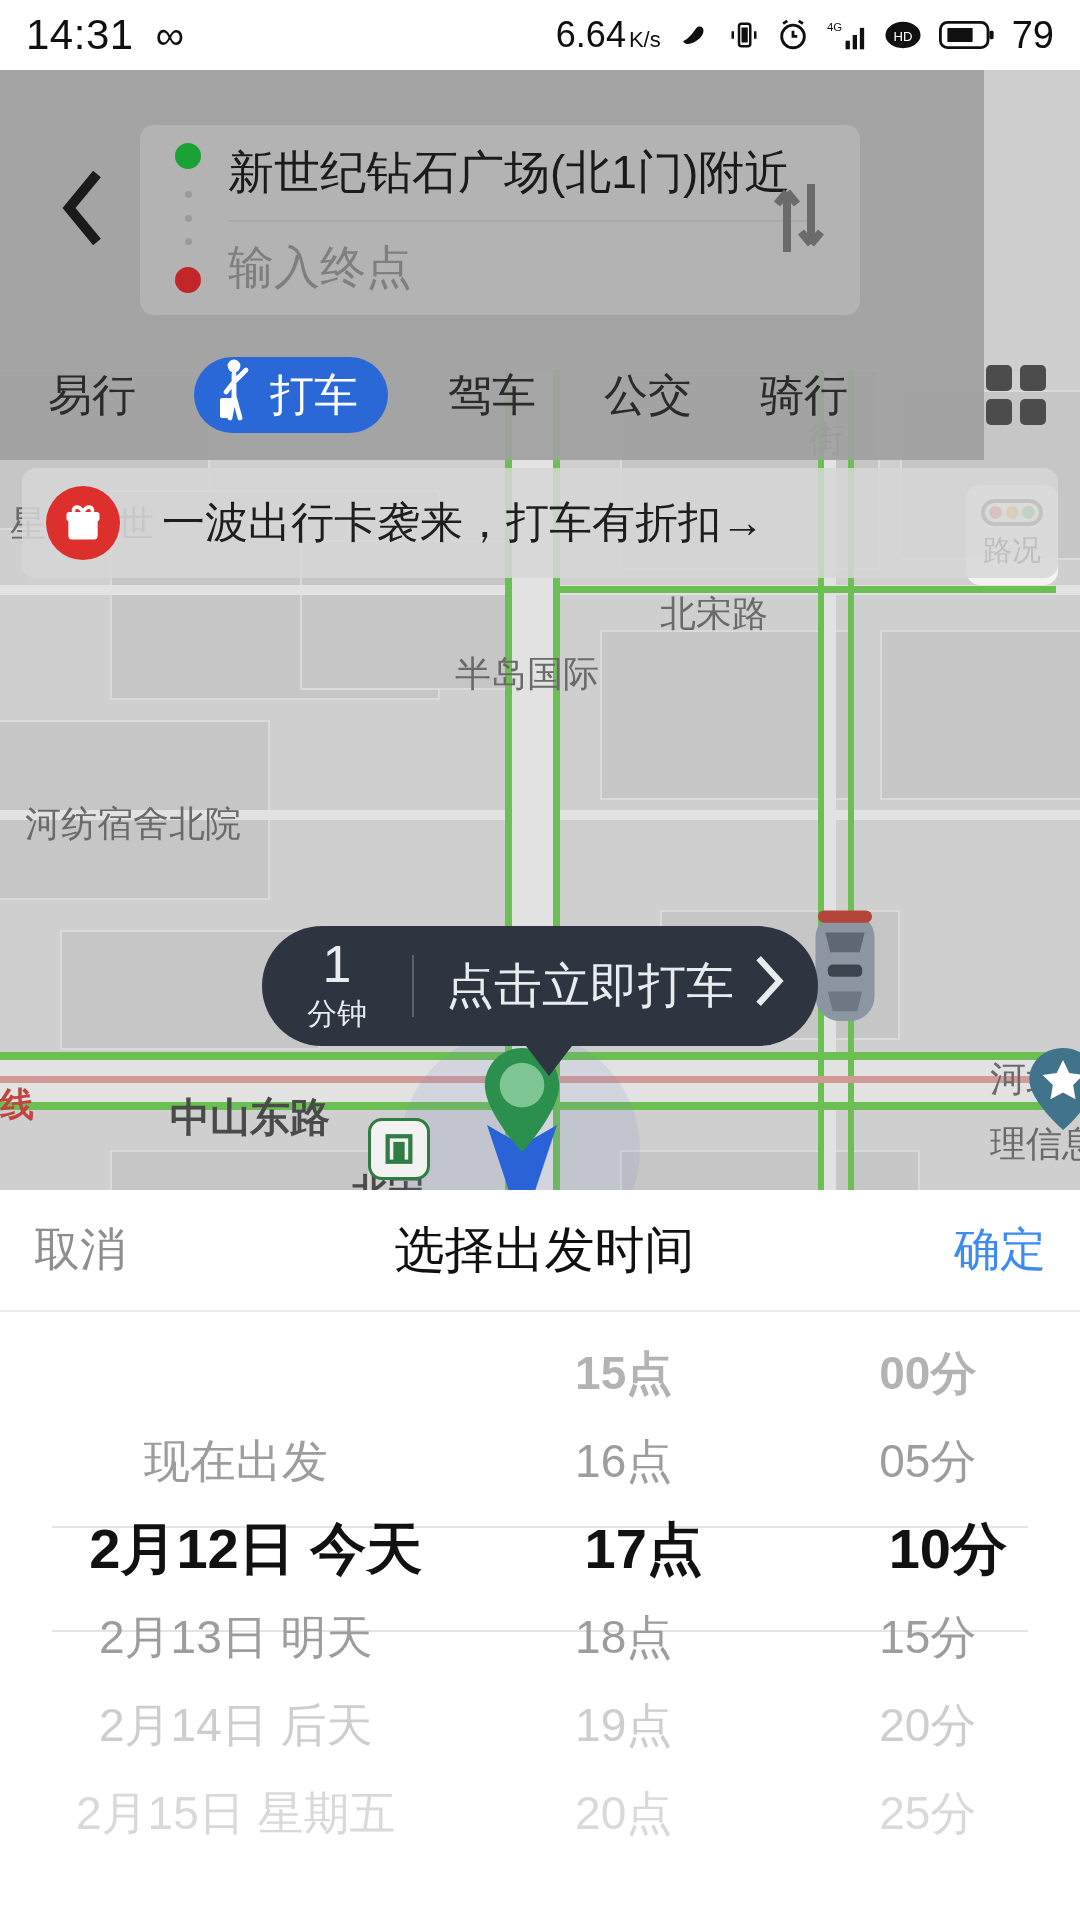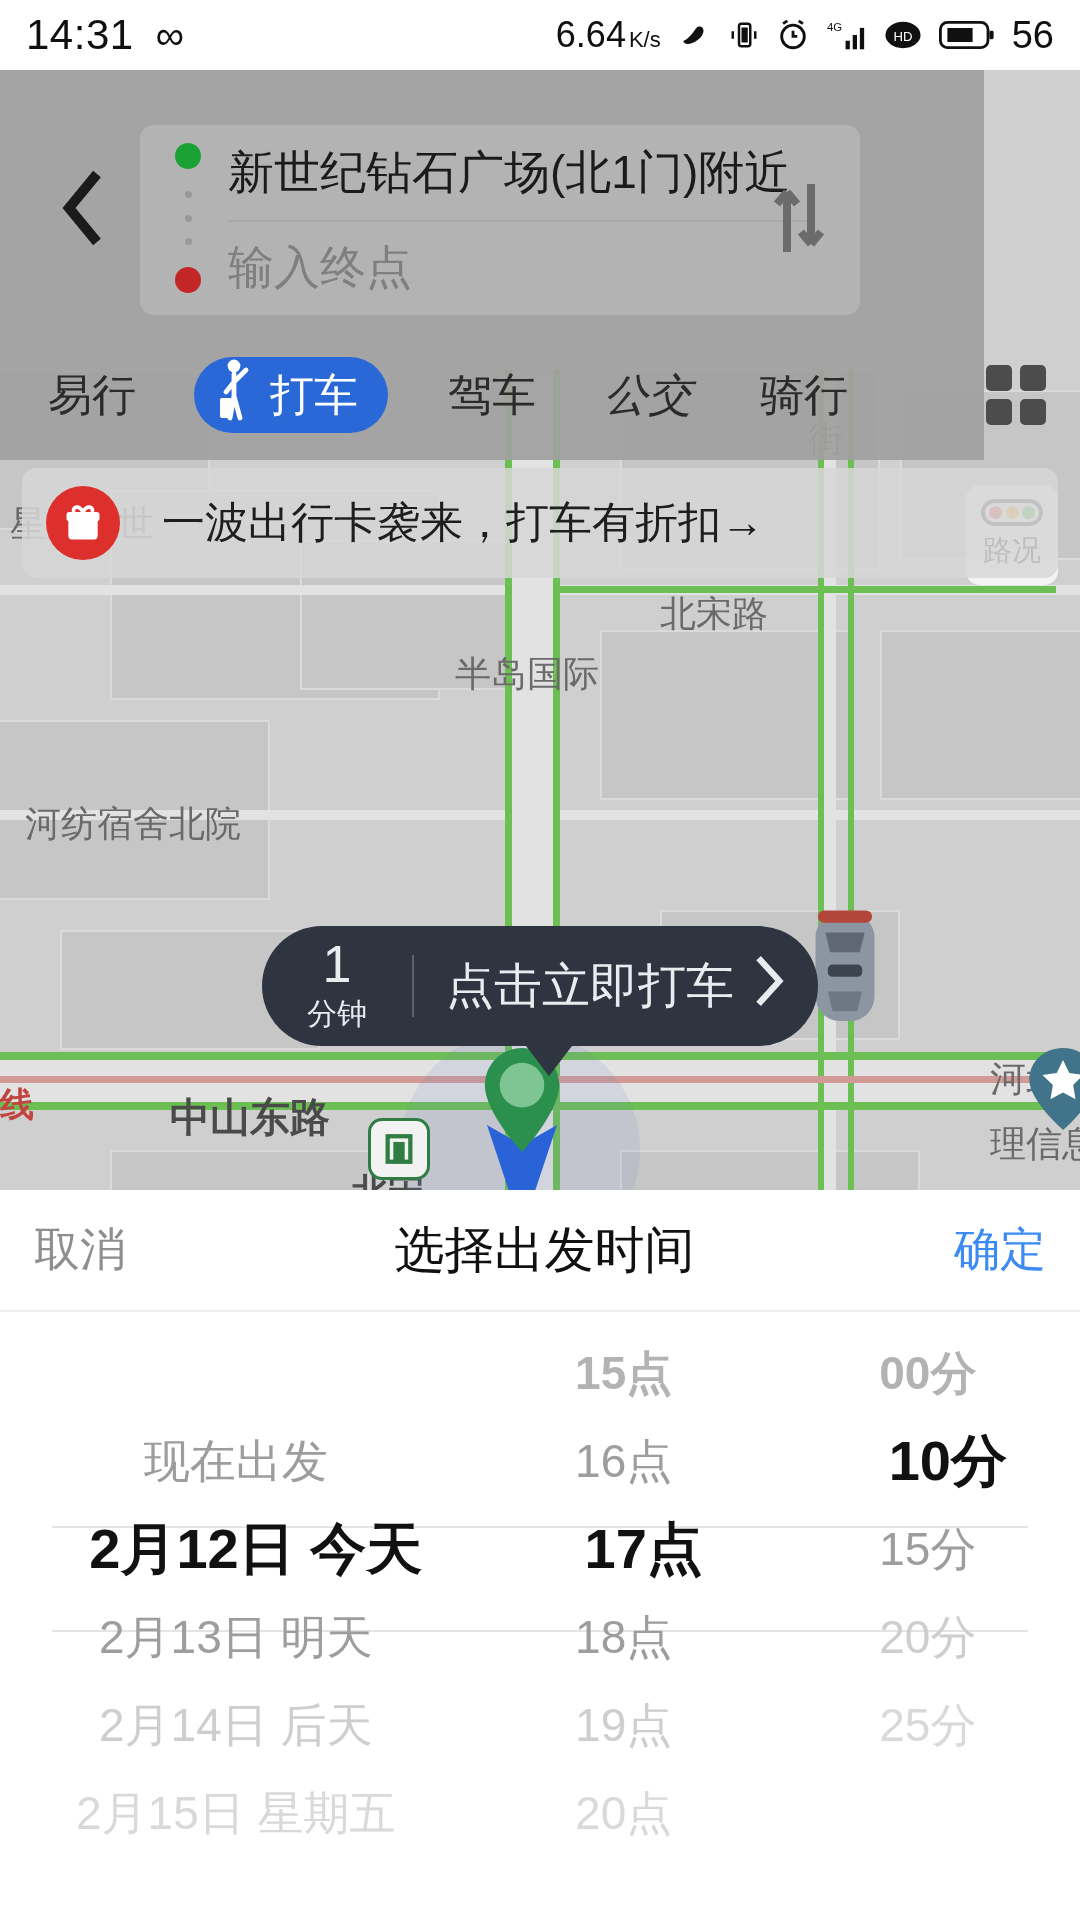--- a/index.html
+++ b/index.html
@@ -217,21 +217,21 @@
           <text x="13" y="14" font-size="9" fill="#fff" text-anchor="middle" font-family="Liberation Sans">HD</text>
         </svg>
     </span>
     <span class="sb-ico">
       <svg width="56" height="32" viewBox="0 0 40 22">
           <rect x="1" y="2" width="34" height="18" rx="5" fill="none" stroke="#101010" stroke-width="2"></rect>
           <rect x="6" y="6" width="18" height="10" fill="#101010"></rect>
           <rect x="36" y="8" width="3" height="6" rx="1" fill="#101010"></rect>
         </svg>
     </span>
-    <span class="sb-batt-num">56</span>
+    <span class="sb-batt-num">79</span>
   </div>
 </div>
 
 <div class="map">
   <div class="map-bg"></div>
 
   <div class="blk" style="left:-20px;top:300px;width:230px;height:160px;"></div>
   <div class="blk" style="left:110px;top:420px;width:330px;height:210px;"></div>
   <div class="blk" style="left:-30px;top:650px;width:300px;height:180px;"></div>
   <div class="blk" style="left:300px;top:470px;width:210px;height:150px;"></div>
@@ -391,21 +391,21 @@
             <circle cx="9" cy="4" r="3.2" fill="#ffffff"></circle>
             <path d="M9 8v11M9 12l6-6M9 12L5 17M9 19l-2 11M9 19l3 11" stroke="#ffffff" stroke-width="2.4" fill="none" stroke-linecap="round"></path>
             <rect x="2" y="20" width="6" height="10" rx="1" fill="#ffffff"></rect>
           </svg>
         </span>
         <span>打车</span>
       </div>
       <div class="tab" style="margin-left:52px;">
         <span>驾车</span>
       </div>
-      <div class="tab" style="margin-left:52px;font-style:italic;">
+      <div class="tab" style="margin-left:52px;">
         <span>公交</span>
       </div>
       <div class="tab" style="margin-left:52px;">
         <span>骑行</span>
       </div>
       <div class="tab-grid">
         <span></span>
           <span></span>
           <span></span>
           <span></span>
@@ -443,20 +443,21 @@
         <div class="wheel-item sel">17点</div>
         <div class="wheel-item o2">18点</div>
         <div class="wheel-item o4">19点</div>
         <div class="wheel-item o5">20点</div>
       </div>
     </div>
 
     <div class="wheel">
       <div class="wheel-col">
         <div class="wheel-item o3">00分</div>
+        <div class="wheel-item o2">05分</div>
         <div class="wheel-item sel">10分</div>
         <div class="wheel-item o2">15分</div>
         <div class="wheel-item o4">20分</div>
         <div class="wheel-item o5">25分</div>
       </div>
     </div>
   </div>
 </div>
 
 </body></html>

